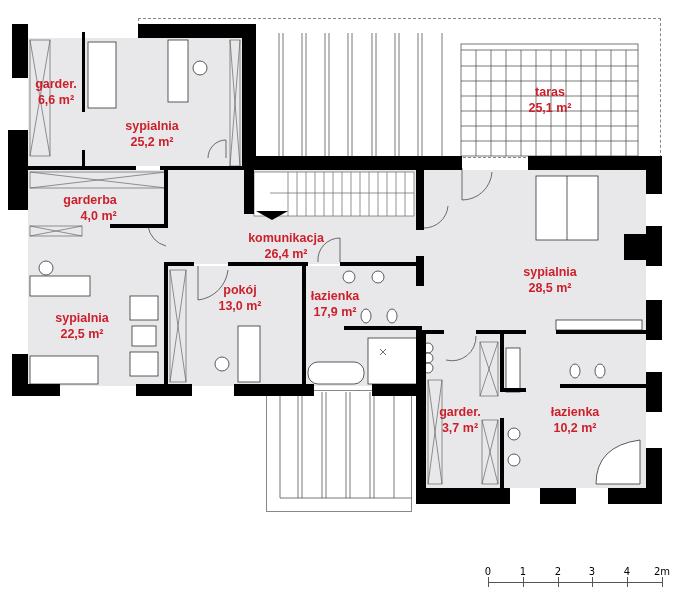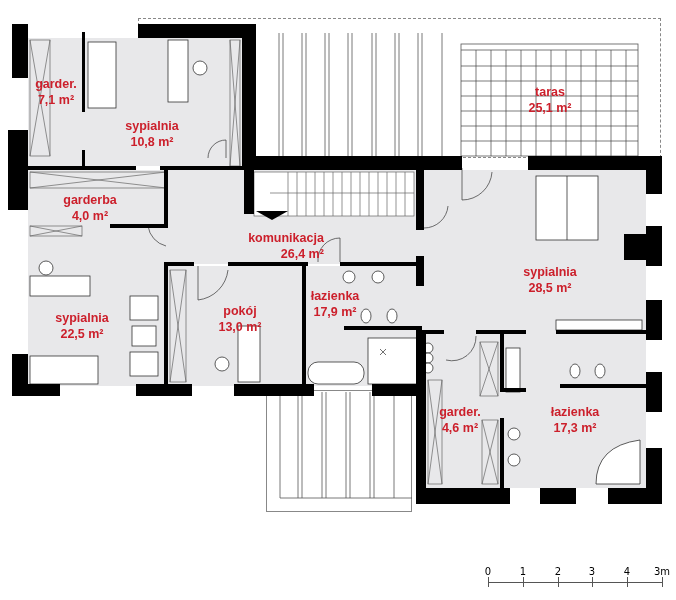--- a/index.html
+++ b/index.html
@@ -225,71 +225,71 @@
   <div class="wall" style="left:476px;top:330px;width:50px;height:4px;"></div>
   <div class="wall" style="left:556px;top:330px;width:90px;height:4px;"></div>
   <div class="wall" style="left:500px;top:334px;width:4px;height:58px;"></div>
   <div class="wall" style="left:500px;top:388px;width:26px;height:4px;"></div>
   <div class="wall" style="left:560px;top:384px;width:86px;height:4px;"></div>
   <div class="wall" style="left:500px;top:418px;width:4px;height:70px;"></div>
   <div class="wall" style="left:624px;top:234px;width:22px;height:26px;"></div>
 
   <div class="lbl" style="left:56px;top:76px;">
       <div>garder.</div>
-      <div>7,1 m²</div>
+      <div>6,6 m²</div>
     </div>
   <div class="lbl" style="left:152px;top:118px;">
       <div>sypialnia</div>
-      <div>10,8 m²</div>
+      <div>25,2 m²</div>
     </div>
   <div class="lbl" style="left:550px;top:84px;">
       <div>taras</div>
       <div>25,1 m²</div>
     </div>
-  <div class="lbl" style="left:90px;top:192px;">
+  <div class="lbl" style="left:90px;top:192px;text-align:right;">
       <div>garderba</div>
       <div>4,0 m²</div>
     </div>
-  <div class="lbl" style="left:286px;top:230px;text-align:right;">
+  <div class="lbl" style="left:286px;top:230px;">
       <div>komunikacja</div>
       <div>26,4 m²</div>
     </div>
   <div class="lbl" style="left:550px;top:264px;">
       <div>sypialnia</div>
       <div>28,5 m²</div>
     </div>
   <div class="lbl" style="left:82px;top:310px;">
       <div>sypialnia</div>
       <div>22,5 m²</div>
     </div>
-  <div class="lbl" style="left:240px;top:303px;">
+  <div class="lbl" style="left:240px;top:282px;">
       <div>pokój</div>
       <div>13,0 m²</div>
     </div>
   <div class="lbl" style="left:335px;top:288px;">
       <div>łazienka</div>
       <div>17,9 m²</div>
     </div>
   <div class="lbl" style="left:460px;top:404px;">
       <div>garder.</div>
-      <div>4,6 m²</div>
+      <div>3,7 m²</div>
     </div>
   <div class="lbl" style="left:575px;top:404px;">
       <div>łazienka</div>
-      <div>17,3 m²</div>
+      <div>10,2 m²</div>
     </div>
 
   <div class="scale">
     <div class="line"></div>
     <div class="tick" style="left:0px;"></div>
     <div class="tick" style="left:35px;"></div>
     <div class="tick" style="left:70px;"></div>
     <div class="tick" style="left:104px;"></div>
     <div class="tick" style="left:139px;"></div>
     <div class="tick" style="left:174px;"></div>
     <div class="num" style="left:0px;">0</div>
     <div class="num" style="left:35px;">1</div>
     <div class="num" style="left:70px;">2</div>
     <div class="num" style="left:104px;">3</div>
     <div class="num" style="left:139px;">4</div>
-    <div class="num" style="left:174px;">3m</div>
+    <div class="num" style="left:174px;">2m</div>
   </div>
 </div>
 
 </body></html>

